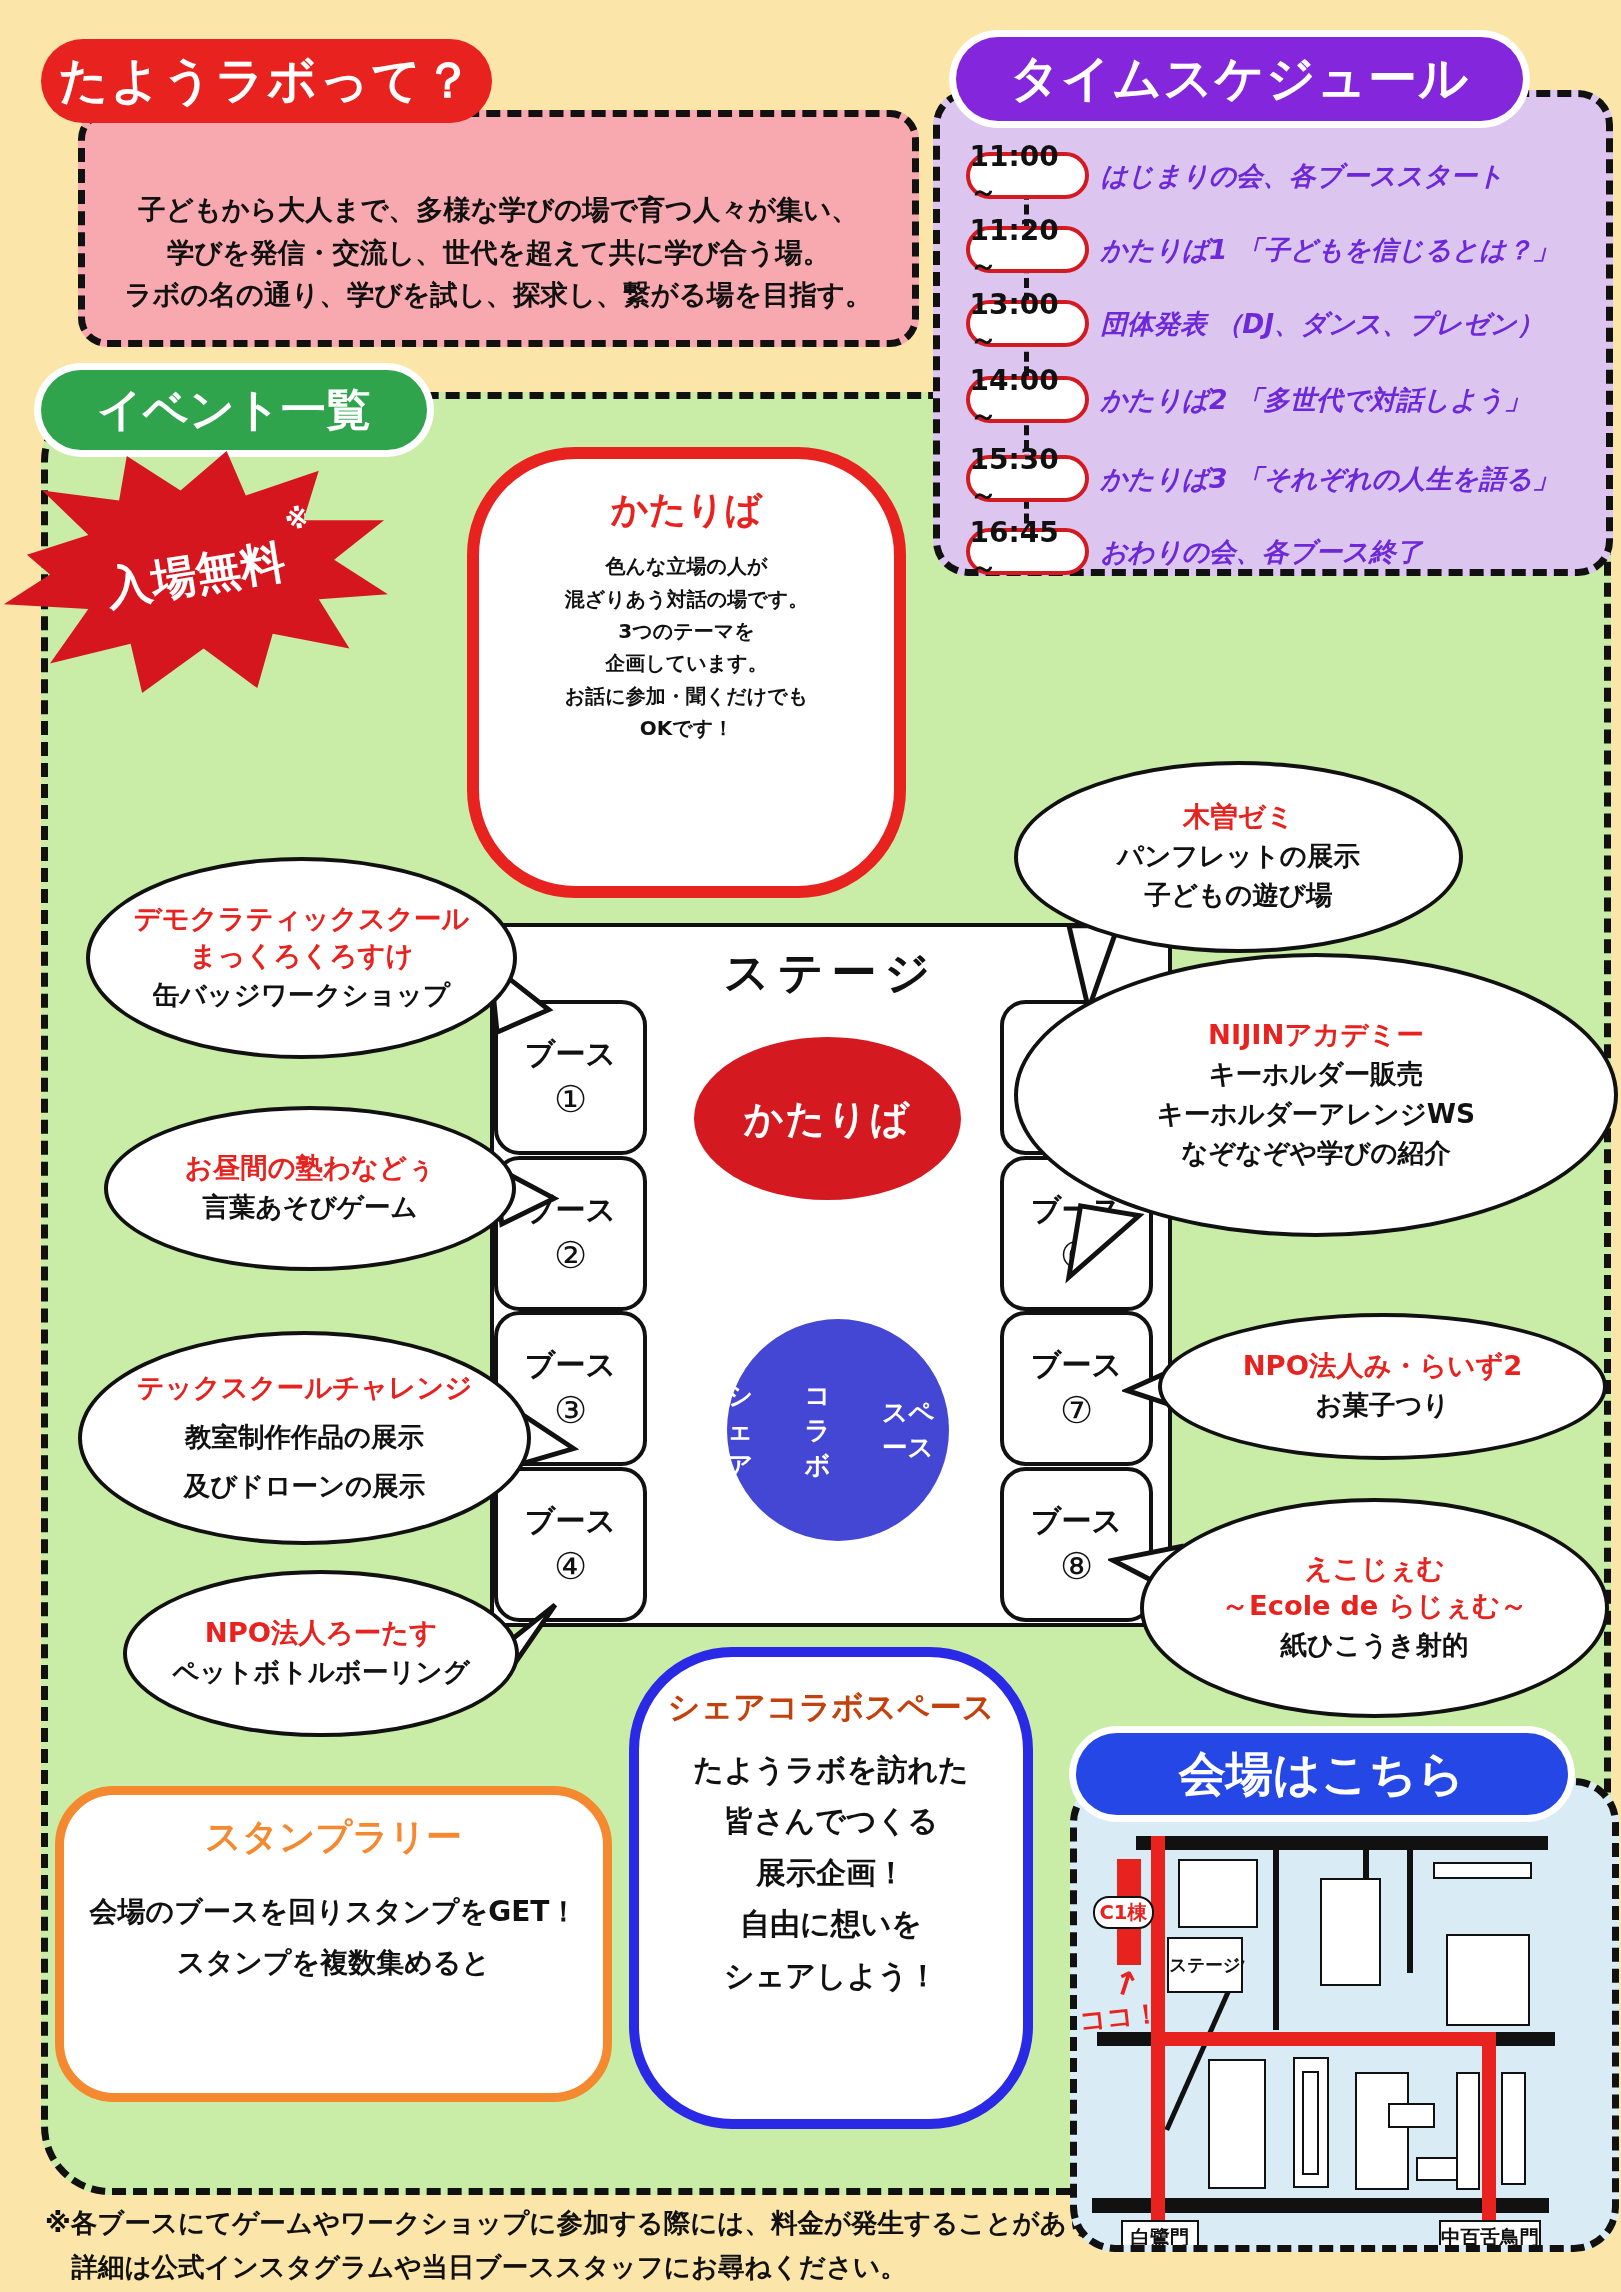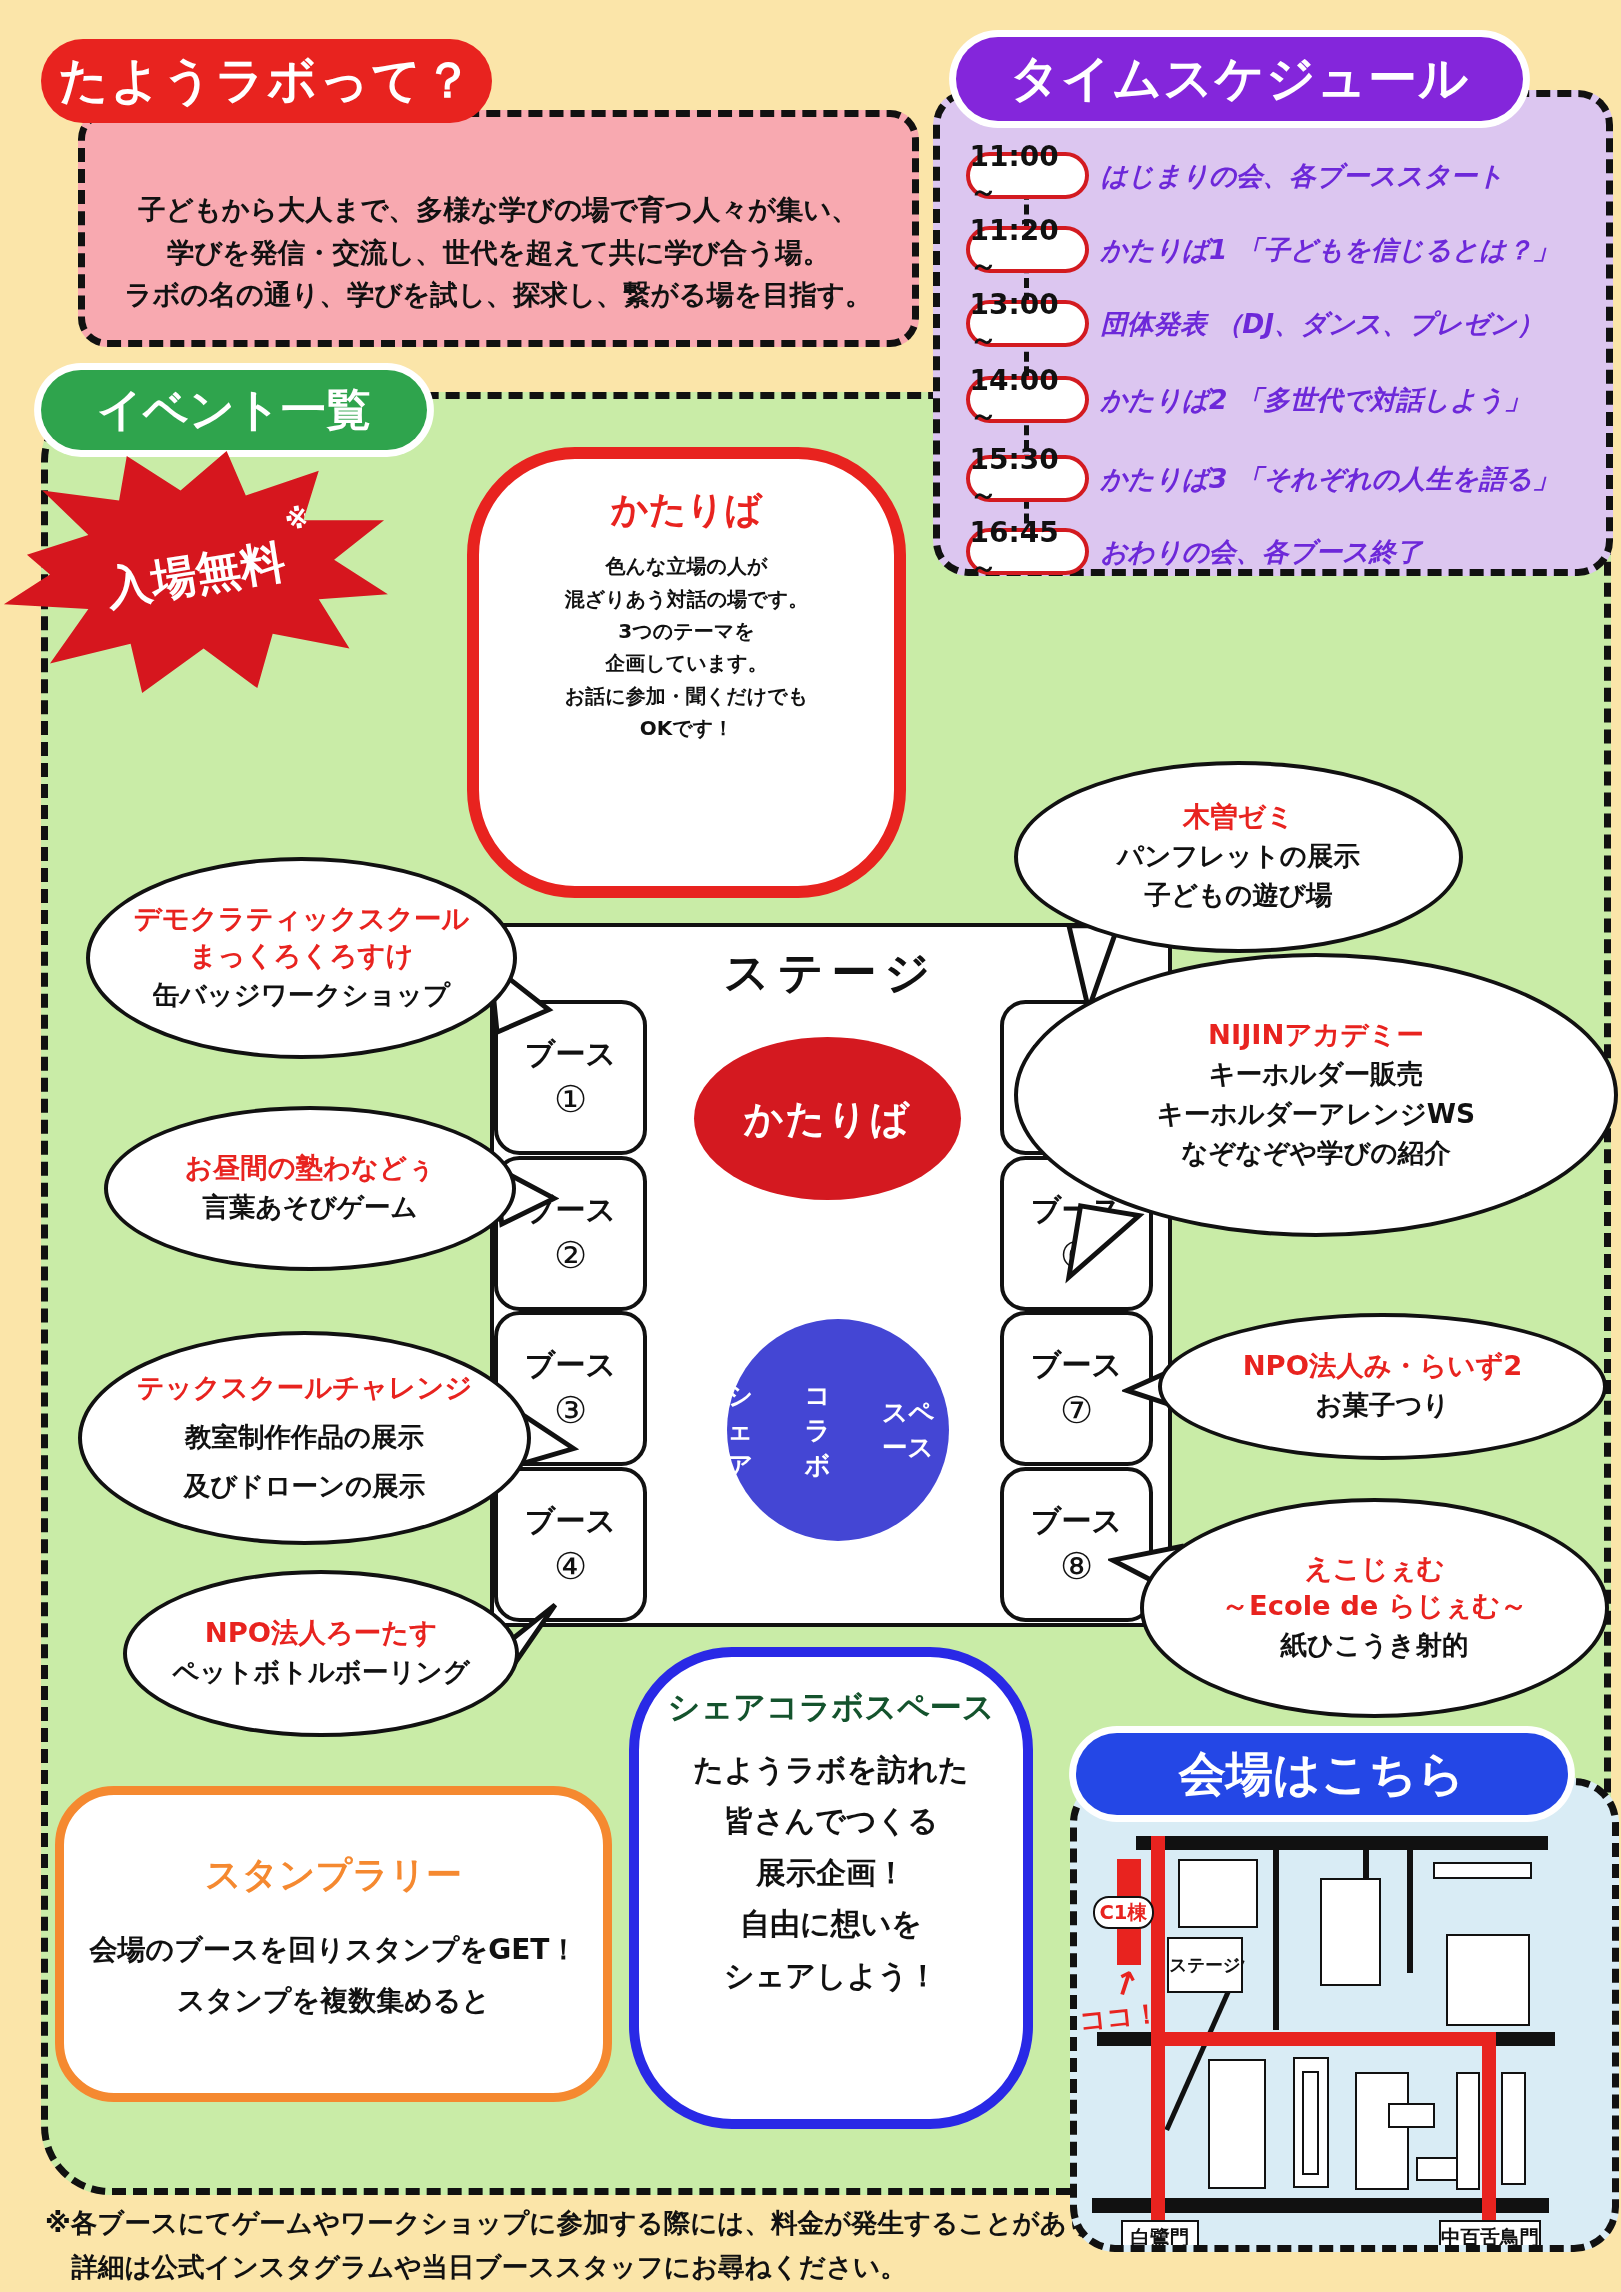--- a/index.html
+++ b/index.html
@@ -110,31 +110,31 @@
   .b4{left:123px;top:1570px;width:396px;height:167px}
   .b5{left:1014px;top:761px;width:449px;height:192px}
   .b6{left:1014px;top:953px;width:604px;height:284px}
   .b7{left:1158px;top:1313px;width:449px;height:147px}
   .b8{left:1140px;top:1498px;width:469px;height:220px}
   .tail { position:absolute; z-index:5; }
   
   .stamp-box {
     position:absolute; left:55px; top:1786px; width:557px; height:316px;
     background:#fff; border:9.8px solid #F58930; border-radius:59px; z-index:4;
-    text-align:center; padding-top:56px;
+    text-align:center; padding-top:18px;
   }
   .stamp-box .stitle { color:#F58930; font-size:36px; margin-bottom:23.5px; }
   .stamp-box .line { color:#111; font-size:28px; line-height:1.85; white-space:nowrap; }
   
   .share-box {
     position:absolute; left:629px; top:1647px; width:404px; height:482px;
     background:#fff; border:10.8px solid #2929E6; border-radius:103px; z-index:4;
     text-align:center; padding-top:29px;
   }
-  .share-box .stitle { color:#14532d; font-size:32px; margin-bottom:13.7px; white-space:nowrap; }
+  .share-box .stitle { color:#c2410c; font-size:32px; margin-bottom:13.7px; white-space:nowrap; }
   .share-box .line { color:#111; font-size:30px; line-height:1.72; white-space:nowrap; }
   
   .venue-title {
     position:absolute; left:1076px; top:1733px; width:492px; height:82px;
     background:#2447E6; border-radius:45px; box-shadow:0 0 0 6.9px #fff;
     color:#fff; font-size:47px; display:flex; align-items:center; justify-content:center; z-index:6;
   }
   .map-panel {
     position:absolute; left:1070px; top:1778px; width:549px; height:474px;
     background:#D9ECF5; border:7.8px dashed #111; border-radius:45px; z-index:4; overflow:hidden;

